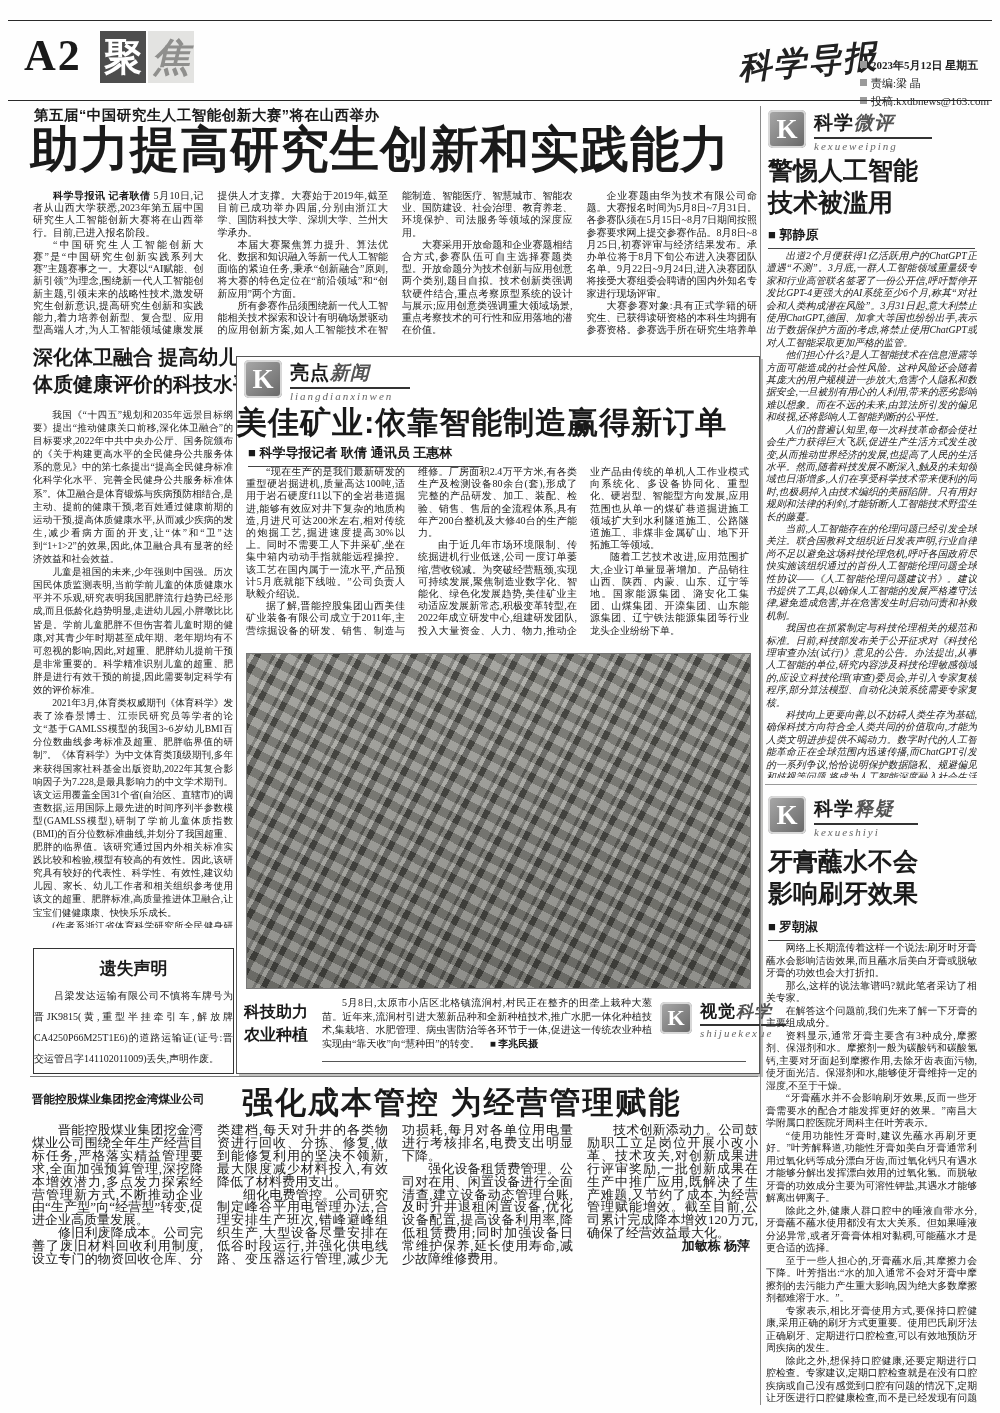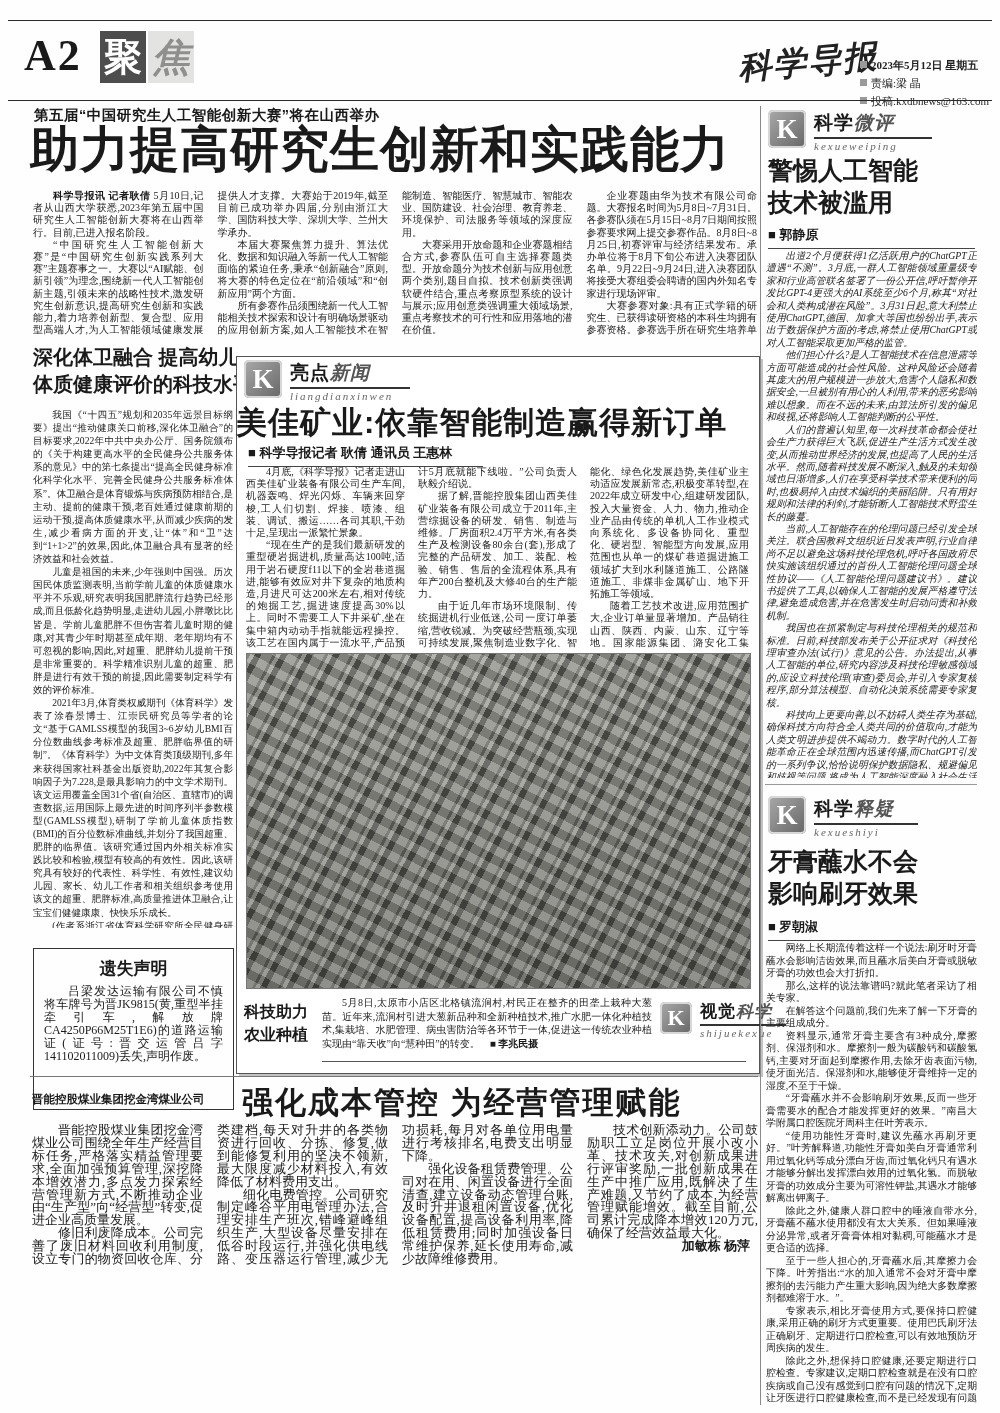--- a/index.html
+++ b/index.html
@@ -70,24 +70,24 @@
       background-blend-mode:multiply;border:1px solid #777;}
   .photo::after{content:"";position:absolute;inset:0;background:
       repeating-linear-gradient(28deg,rgba(255,255,255,.18) 0 9px,rgba(0,0,0,.12) 9px 18px);}
 
   
   .cap-label{font-size:16px;font-weight:bold;line-height:23px;}
   .cap-text{font-size:10px;line-height:13.5px;}
   .cap-credit{font-weight:bold;}
 
   
-  .lost{position:absolute;left:33px;top:948px;width:201px;height:162px;border:1px solid #333;
-        padding:8px 10px;box-sizing:border-box;}
+  .lost{position:absolute;left:33px;top:948px;width:201px;height:126px;border:1px solid #333;
+        padding:8px 0;box-sizing:border-box;}
   .lost-title{text-align:center;font-size:17px;font-weight:bold;margin-bottom:5px;}
-  .lost-body{font-size:12px;line-height:13px;}
+  .lost-body{font-size:10px;line-height:21px;}
 </style>
 </head>
 <body>
 
 <div class="page">
 
   <div class="hrule" style="left:8px;top:20px;width:984px;"></div>
   <div class="abs edition" style="left:24px;top:30px;">A2</div>
   <div class="abs focus-logo" style="left:100px;top:31px;">
     <span class="f1">聚</span><span class="f2">焦</span>
@@ -136,21 +136,20 @@
   <div class="abs" style="left:244px;top:360px;background:#fff;padding-right:8px;">
     <span class="kbadge kb36">K</span>
     <span class="abs" style="left:46px;top:0px;width:150px;">
       <span class="sect-title sans"><span>亮点</span><span class="scr">新闻</span></span>
       <span class="sect-pinyin" style="display:block;width:120px;">liangdianxinwen</span>
     </span>
   </div>
   <div class="abs sans mid-head" style="left:236px;top:402px;width:505px;">美佳矿业:依靠智能制造赢得新订单</div>
   <div class="abs byline under" style="left:248px;top:444px;width:235px;">■ 科学导报记者 耿倩 通讯员 王惠林</div>
   <div class="abs bodytext justify clip cols3" style="left:246px;top:466px;width:503px;height:185px;">
-      <p>4月底,《科学导报》记者走进山西美佳矿业装备有限公司生产车间,机器轰鸣、焊光闪烁、车辆来回穿梭,工人们切割、焊接、喷漆、组装、调试、搬运……各司其职,干劲十足,呈现出一派繁忙景象。</p>
       <p>“现在生产的是我们最新研发的重型硬岩掘进机,质量高达100吨,适用于岩石硬度f11以下的全岩巷道掘进,能够有效应对井下复杂的地质构造,月进尺可达200米左右,相对传统的炮掘工艺,掘进速度提高30%以上。同时不需要工人下井采矿,坐在集中箱内动动手指就能远程操控。该工艺在国内属于一流水平,产品预计5月底就能下线啦。”公司负责人耿毅介绍说。</p>
       <p>据了解,晋能控股集团山西美佳矿业装备有限公司成立于2011年,主营综掘设备的研发、销售、制造与维修。厂房面积2.4万平方米,有各类生产及检测设备80余台(套),形成了完整的产品研发、加工、装配、检验、销售、售后的全流程体系,具有年产200台整机及大修40台的生产能力。</p>
       <p>由于近几年市场环境限制、传统掘进机行业低迷,公司一度订单萎缩,营收锐减。为突破经营瓶颈,实现可持续发展,聚焦制造业数字化、智能化、绿色化发展趋势,美佳矿业主动适应发展新常态,积极变革转型,在2022年成立研发中心,组建研发团队,投入大量资金、人力、物力,推动企业产品由传统的单机人工作业模式向系统化、多设备协同化、重型化、硬岩型、智能型方向发展,应用范围也从单一的煤矿巷道掘进施工领域扩大到水利隧道施工、公路隧道施工、非煤非金属矿山、地下开拓施工等领域。</p>
       <p>随着工艺技术改进,应用范围扩大,企业订单量显著增加。产品销往山西、陕西、内蒙、山东、辽宁等地。国家能源集团、潞安化工集团、山煤集团、开滦集团、山东能源集团、辽宁铁法能源集团等行业龙头企业纷纷下单。</p>
     </div>
 
   <div class="photo" style="left:246px;top:653px;width:503px;height:334px;"></div>
 
   <div class="abs sans cap-label" style="left:244px;top:1000px;">
     <div>科技助力</div>

